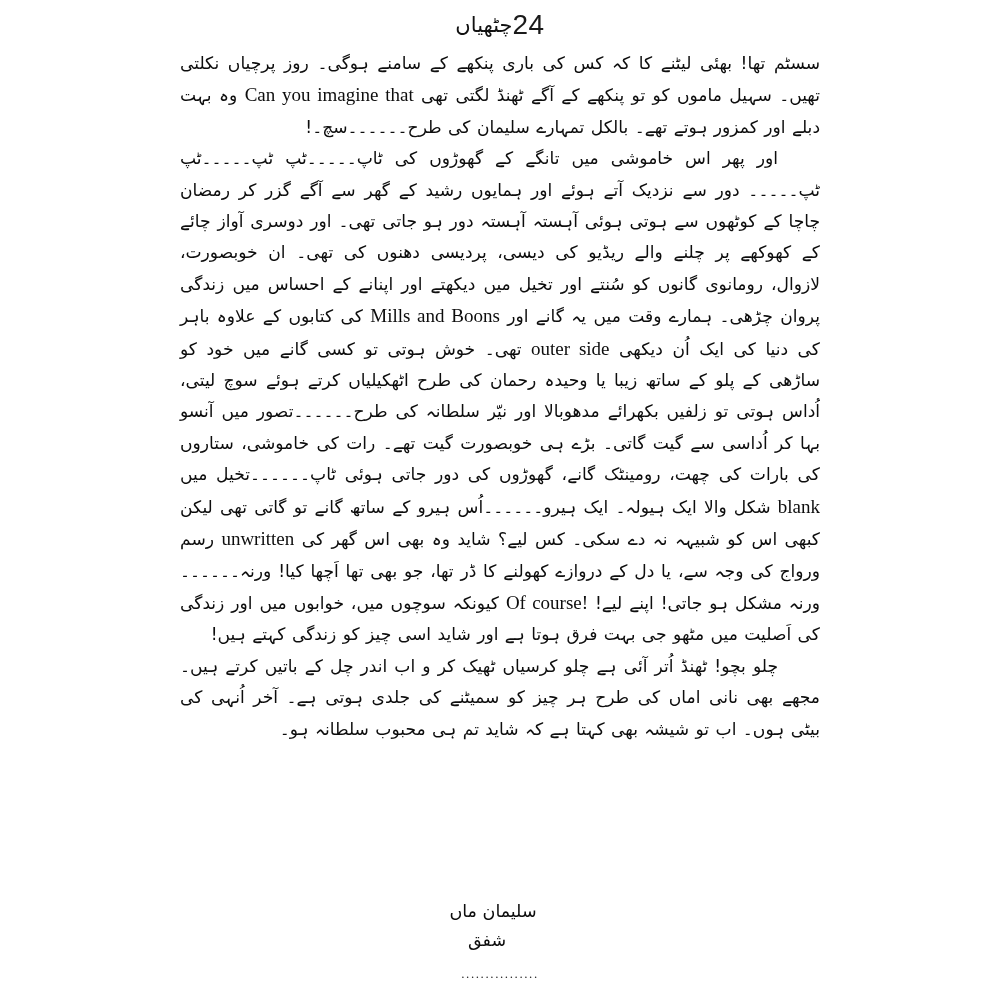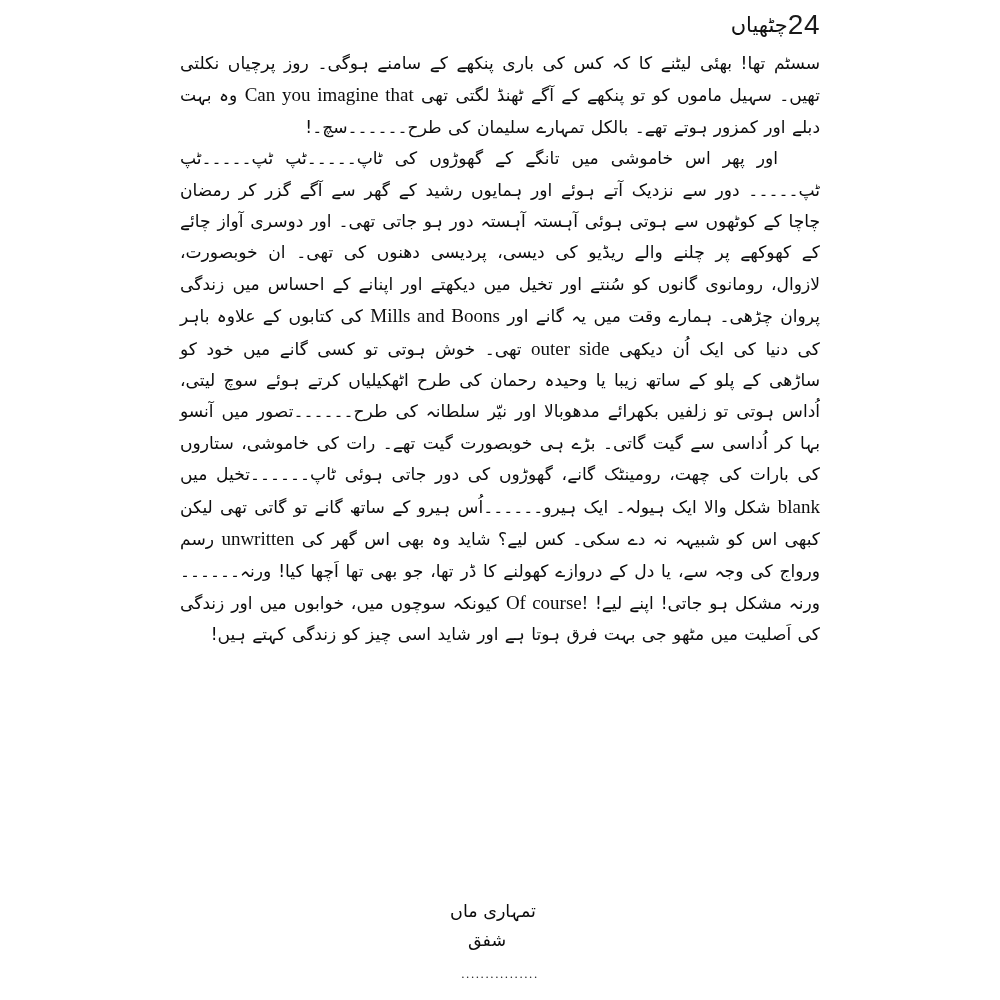--- a/index.html
+++ b/index.html
@@ -25,21 +25,21 @@
   
   .running-head {
     position: absolute;
     top: 8px;
     right: 180px;
     left: 180px;
     height: 34px;
     display: flex;
     flex-direction: row-reverse;
     align-items: center;
-    justify-content: flex-end;
+    justify-content: center;
   }
   .head-title {
     font-family: "DejaVu Sans", sans-serif;
     font-size: 21px;
     color: #111111;
     line-height: 1;
     direction: rtl;
     white-space: nowrap;
   }
   .head-page-number {
@@ -124,22 +124,23 @@
 <div class="page">
 
   <div class="running-head">
     <div class="head-title">چٹھیاں</div>
     <div class="head-page-number">24</div>
   </div>
 
   <div class="body-text">
     <p class="para">سسٹم تھا! بھئی لیٹنے کا کہ کس کی باری پنکھے کے سامنے ہوگی۔ روز پرچیاں نکلتی تھیں۔ سہیل ماموں کو تو پنکھے کے آگے ٹھنڈ لگتی تھی <span class="latin">Can you imagine that</span> وہ بہت دبلے اور کمزور ہوتے تھے۔ بالکل تمہارے سلیمان کی طرح۔۔۔۔۔۔سچ۔!</p>
     <p class="para indent">اور پھر اس خاموشی میں تانگے کے گھوڑوں کی ٹاپ۔۔۔۔۔ٹپ ٹپ۔۔۔۔۔ٹپ ٹپ۔۔۔۔۔ دور سے نزدیک آتے ہوئے اور ہمایوں رشید کے گھر سے آگے گزر کر رمضان چاچا کے کوٹھوں سے ہوتی ہوئی آہستہ آہستہ دور ہو جاتی تھی۔ اور دوسری آواز چائے کے کھوکھے پر چلنے والے ریڈیو کی دیسی، پردیسی دھنوں کی تھی۔ ان خوبصورت، لازوال، رومانوی گانوں کو سُنتے اور تخیل میں دیکھتے اور اپنانے کے احساس میں زندگی پروان چڑھی۔ ہمارے وقت میں یہ گانے اور <span class="latin">Mills and Boons</span> کی کتابوں کے علاوہ باہر کی دنیا کی ایک اُن دیکھی <span class="latin">outer side</span> تھی۔ خوش ہوتی تو کسی گانے میں خود کو ساڑھی کے پلو کے ساتھ زیبا یا وحیدہ رحمان کی طرح اٹھکیلیاں کرتے ہوئے سوچ لیتی، اُداس ہوتی تو زلفیں بکھرائے مدھوبالا اور نیّر سلطانہ کی طرح۔۔۔۔۔۔تصور میں آنسو بہا کر اُداسی سے گیت گاتی۔ بڑے ہی خوبصورت گیت تھے۔ رات کی خاموشی، ستاروں کی بارات کی چھت، رومینٹک گانے، گھوڑوں کی دور جاتی ہوئی ٹاپ۔۔۔۔۔۔تخیل میں <span class="latin">blank</span> شکل والا ایک ہیولہ۔ ایک ہیرو۔۔۔۔۔۔اُس ہیرو کے ساتھ گانے تو گاتی تھی لیکن کبھی اس کو شبیہہ نہ دے سکی۔ کس لیے؟ شاید وہ بھی اس گھر کی <span class="latin">unwritten</span> رسم ورواج کی وجہ سے، یا دل کے دروازے کھولنے کا ڈر تھا، جو بھی تھا اَچھا کیا! ورنہ۔۔۔۔۔۔ ورنہ مشکل ہو جاتی! اپنے لیے! <span class="latin">Of course!</span> کیونکہ سوچوں میں، خوابوں میں اور زندگی کی اَصلیت میں مٹھو جی بہت فرق ہوتا ہے اور شاید اسی چیز کو زندگی کہتے ہیں!</p>
+    <p class="para indent">چلو بچو! ٹھنڈ اُتر آئی ہے چلو کرسیاں ٹھیک کر و اب اندر چل کے باتیں کرتے ہیں۔ مجھے بھی نانی اماں کی طرح ہر چیز کو سمیٹنے کی جلدی ہوتی ہے۔ آخر اُنہی کی بیٹی ہوں۔ اب تو شیشہ بھی کہتا ہے کہ شاید تم ہی محبوب سلطانہ ہو۔</p>
   </div>
 
   <div class="signature">
-    <div class="sig-line sig-from">تمہاری ماں</div>
+    <div class="sig-line sig-from">سلیمان ماں</div>
     <div class="sig-line sig-name">شفق</div>
   </div>
 
   <div class="ornament">................</div>
 
 </div>
 
 </body></html>

